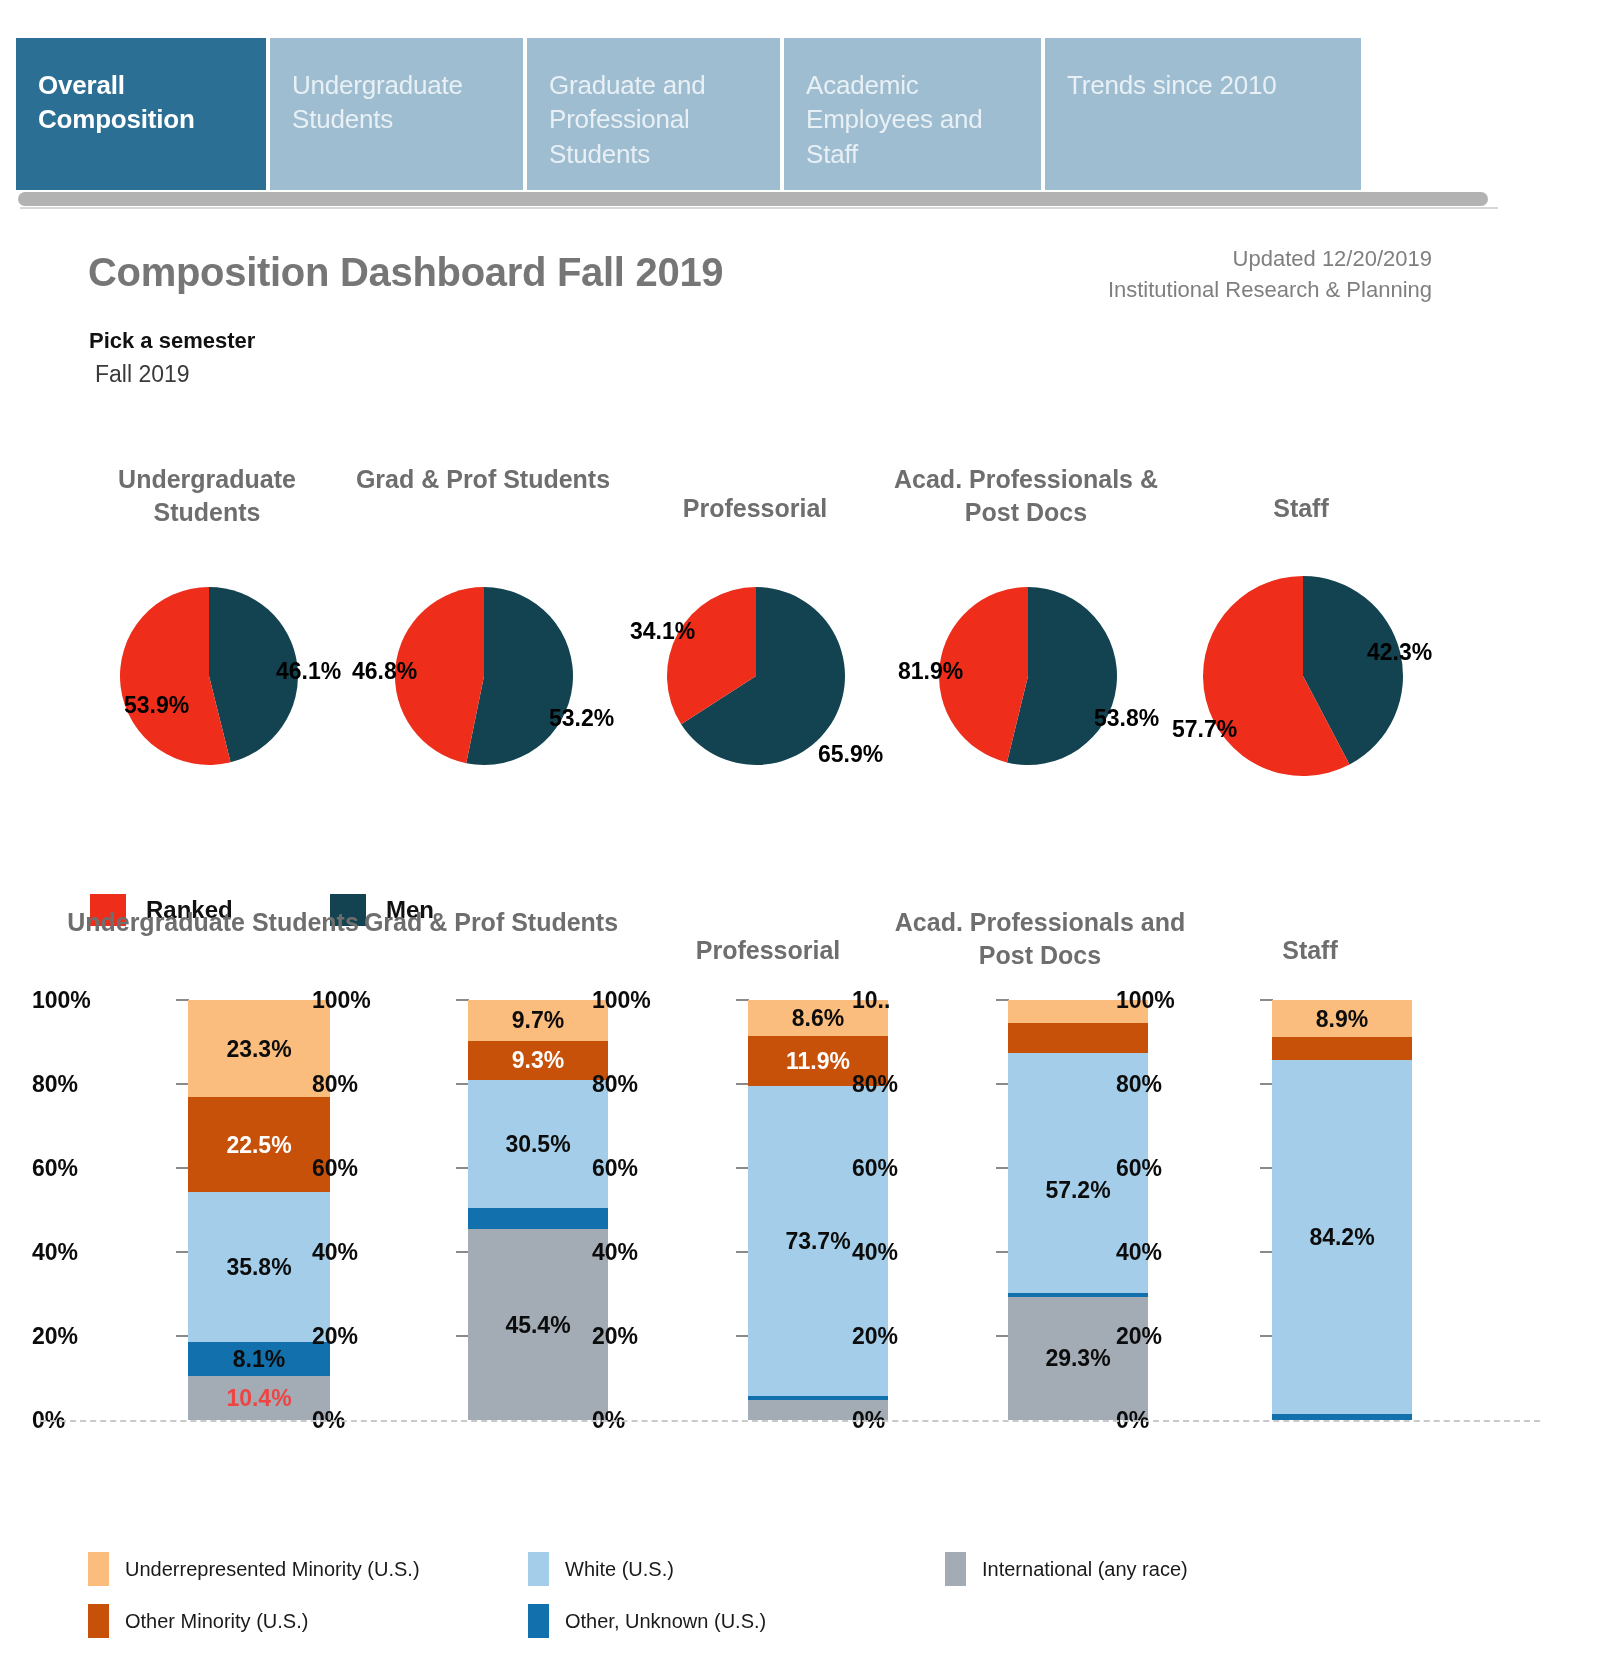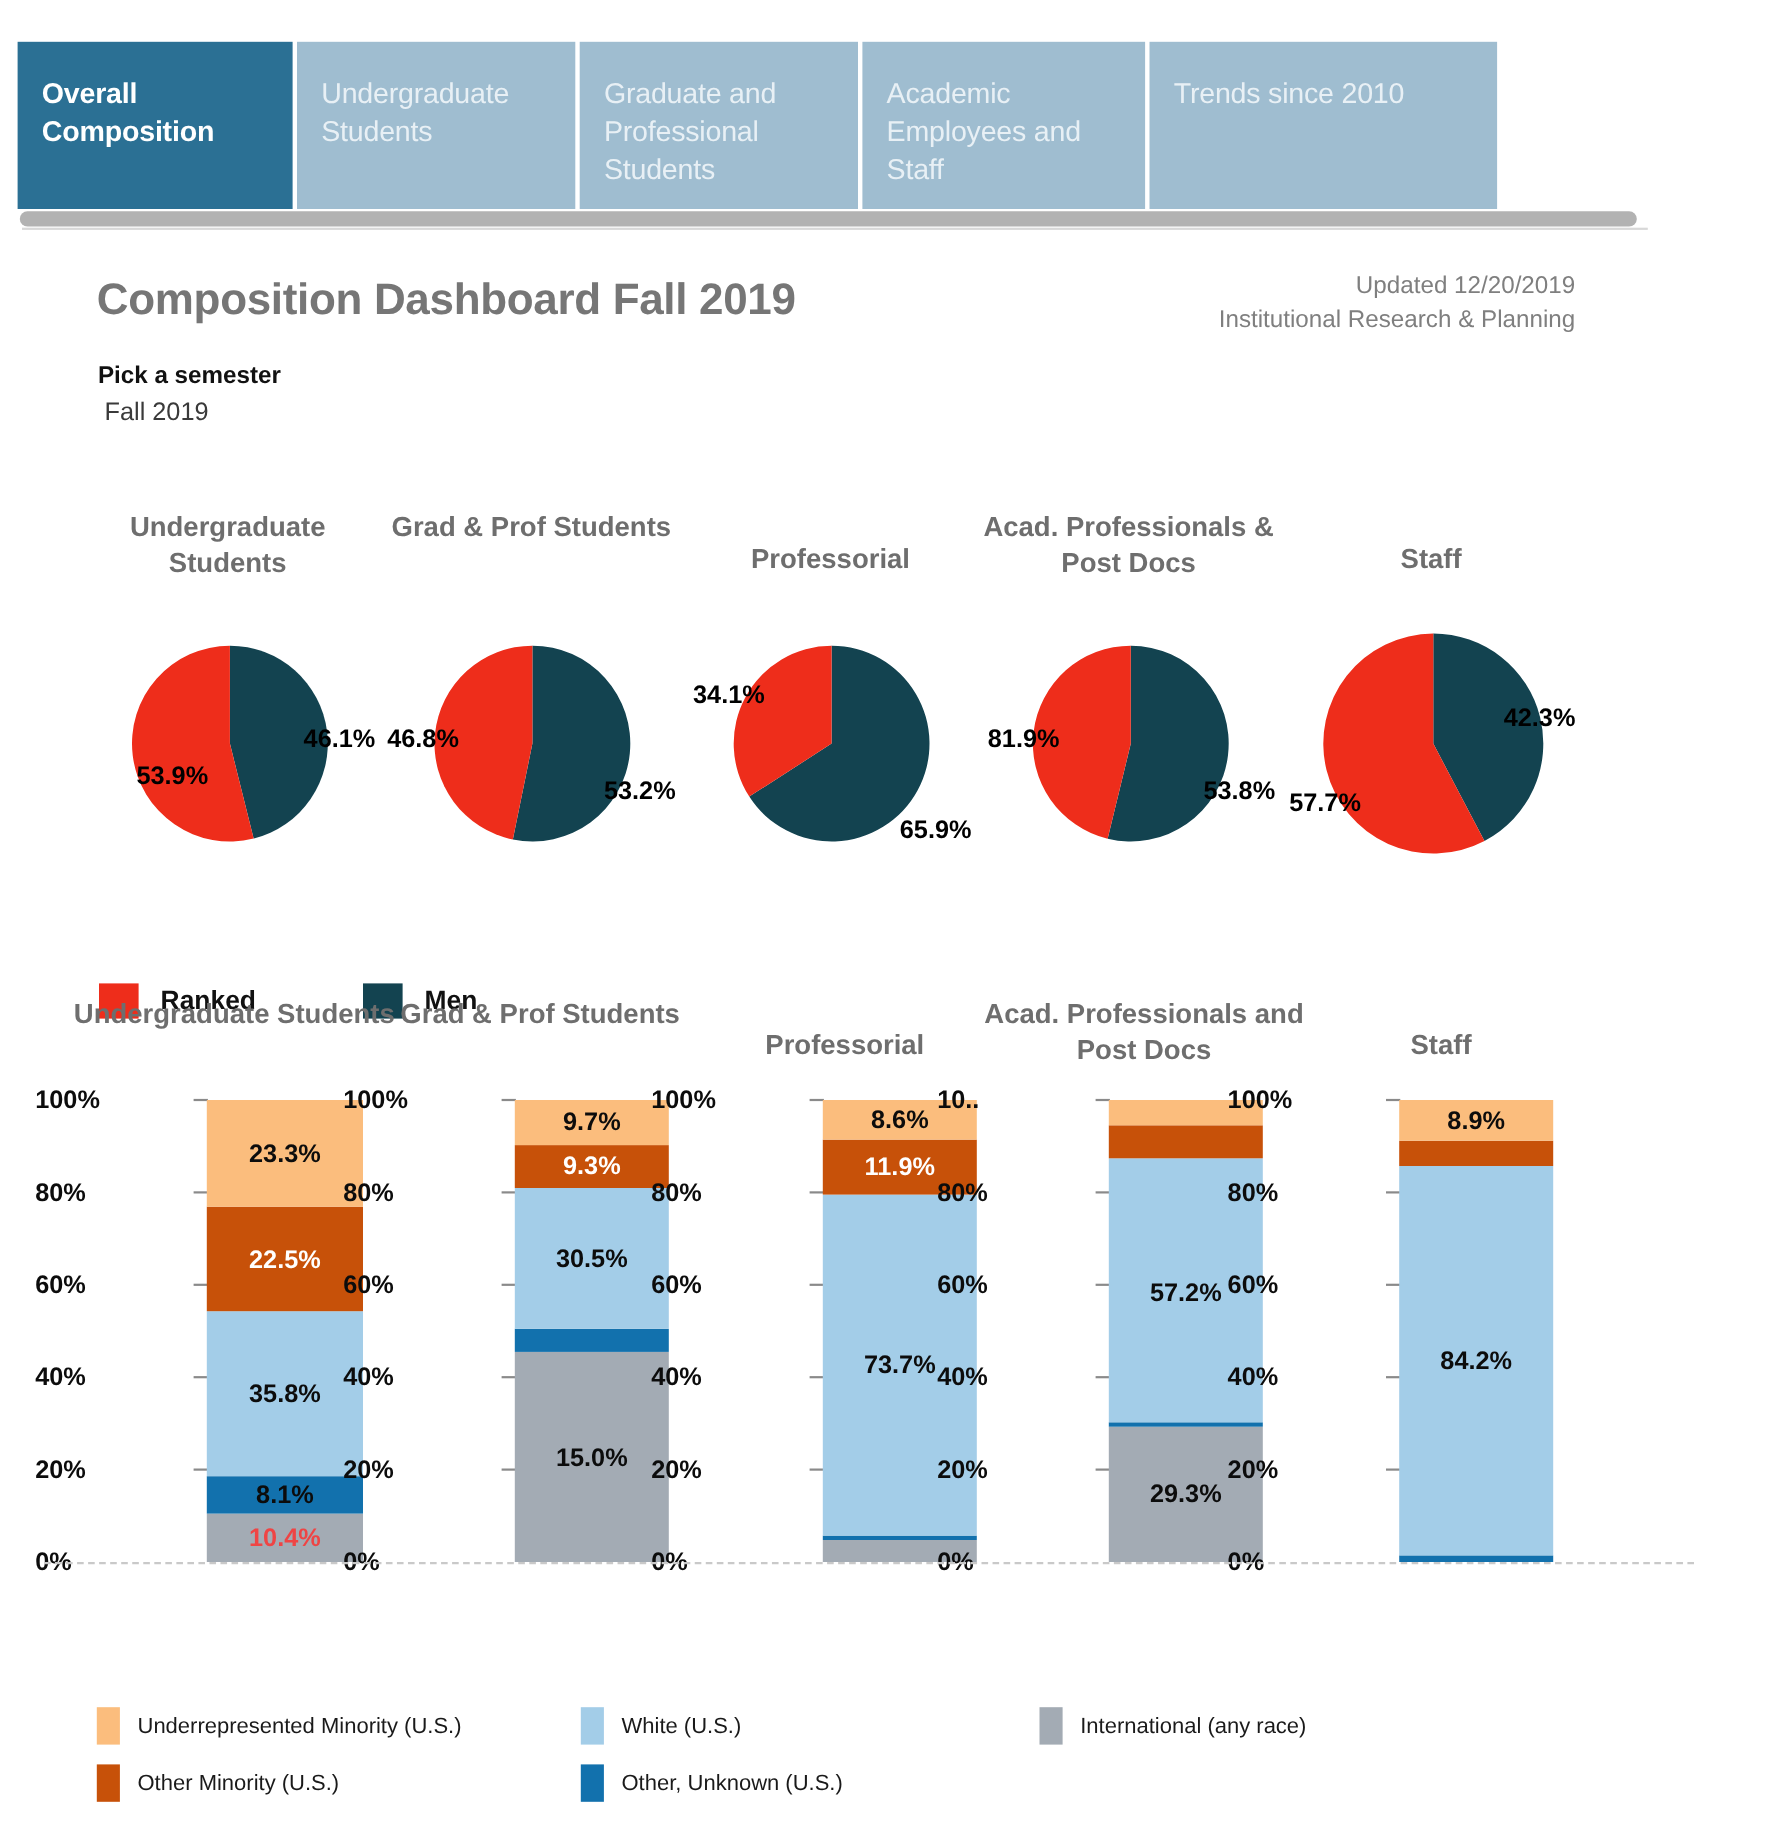--- a/index.html
+++ b/index.html
@@ -229,21 +229,21 @@
     <div class="axis-tick" style="left: 312px; width: 140px; top: 1252px;">40%</div>
     <div class="axis-dash" style="left: 456px; top: 1252px;"></div>
     <div class="axis-tick" style="left: 312px; width: 140px; top: 1168px;">60%</div>
     <div class="axis-dash" style="left: 456px; top: 1168px;"></div>
     <div class="axis-tick" style="left: 312px; width: 140px; top: 1084px;">80%</div>
     <div class="axis-dash" style="left: 456px; top: 1084px;"></div>
     <div class="axis-tick" style="left: 312px; width: 140px; top: 1000px;">100%</div>
     <div class="axis-dash" style="left: 456px; top: 1000px;"></div>
     <div class="bar-col" style="left: 468px; top: 1000px; width: 140px; height: 420px;">
       <div class="seg" style="bottom: 0px; height: 190.68px; background: rgb(163, 171, 180);"></div>
-      <div class="seg-lbl" style="top: 324.66px; color: rgb(12, 12, 12);">15.0%</div>
+      <div class="seg-lbl" style="top: 324.66px; color: rgb(12, 12, 12);">45.4%</div>
       <div class="seg" style="bottom: 190.68px; height: 21.42px; background: rgb(18, 113, 173);"></div>
       <div class="seg" style="bottom: 212.1px; height: 128.1px; background: rgb(163, 205, 232);"></div>
       <div class="seg-lbl" style="top: 143.85px; color: rgb(12, 12, 12);">30.5%</div>
       <div class="seg" style="bottom: 340.2px; height: 39.06px; background: rgb(199, 81, 9);"></div>
       <div class="seg-lbl" style="top: 60.27px; color: rgb(255, 255, 255);">9.3%</div>
       <div class="seg" style="bottom: 379.26px; height: 40.74px; background: rgb(251, 189, 125);"></div>
       <div class="seg-lbl" style="top: 20.37px; color: rgb(12, 12, 12);">9.7%</div>
     </div>
     <div class="bar-title" style="left: 618px; top: 934px; width: 300px;">Professorial</div>
     <div class="axis-tick" style="left: 592px; width: 140px; top: 1420px;">0%</div>
@@ -277,21 +277,21 @@
     <div class="axis-dash" style="left: 996px; top: 1168px;"></div>
     <div class="axis-tick" style="left: 852px; width: 140px; top: 1084px;">80%</div>
     <div class="axis-dash" style="left: 996px; top: 1084px;"></div>
     <div class="axis-tick" style="left: 852px; width: 140px; top: 1000px;">10..</div>
     <div class="axis-dash" style="left: 996px; top: 1000px;"></div>
     <div class="bar-col" style="left: 1008px; top: 1000px; width: 140px; height: 420px;">
       <div class="seg" style="bottom: 0px; height: 123.06px; background: rgb(163, 171, 180);"></div>
       <div class="seg-lbl" style="top: 358.47px; color: rgb(12, 12, 12);">29.3%</div>
       <div class="seg" style="bottom: 123.06px; height: 4.2px; background: rgb(18, 113, 173);"></div>
       <div class="seg" style="bottom: 127.26px; height: 240.24px; background: rgb(163, 205, 232);"></div>
-      <div class="seg-lbl" style="top: 175px; color: rgb(12, 12, 12);">57.2%</div>
+      <div class="seg-lbl" style="top: 190px; color: rgb(12, 12, 12);">57.2%</div>
       <div class="seg" style="bottom: 367.5px; height: 29.4px; background: rgb(199, 81, 9);"></div>
       <div class="seg" style="bottom: 396.9px; height: 23.1px; background: rgb(251, 189, 125);"></div>
     </div>
     <div class="bar-title" style="left: 1180px; top: 934px; width: 260px;">Staff</div>
     <div class="axis-tick" style="left: 1116px; width: 140px; top: 1420px;">0%</div>
     <div class="axis-tick" style="left: 1116px; width: 140px; top: 1336px;">20%</div>
     <div class="axis-dash" style="left: 1260px; top: 1336px;"></div>
     <div class="axis-tick" style="left: 1116px; width: 140px; top: 1252px;">40%</div>
     <div class="axis-dash" style="left: 1260px; top: 1252px;"></div>
     <div class="axis-tick" style="left: 1116px; width: 140px; top: 1168px;">60%</div>

